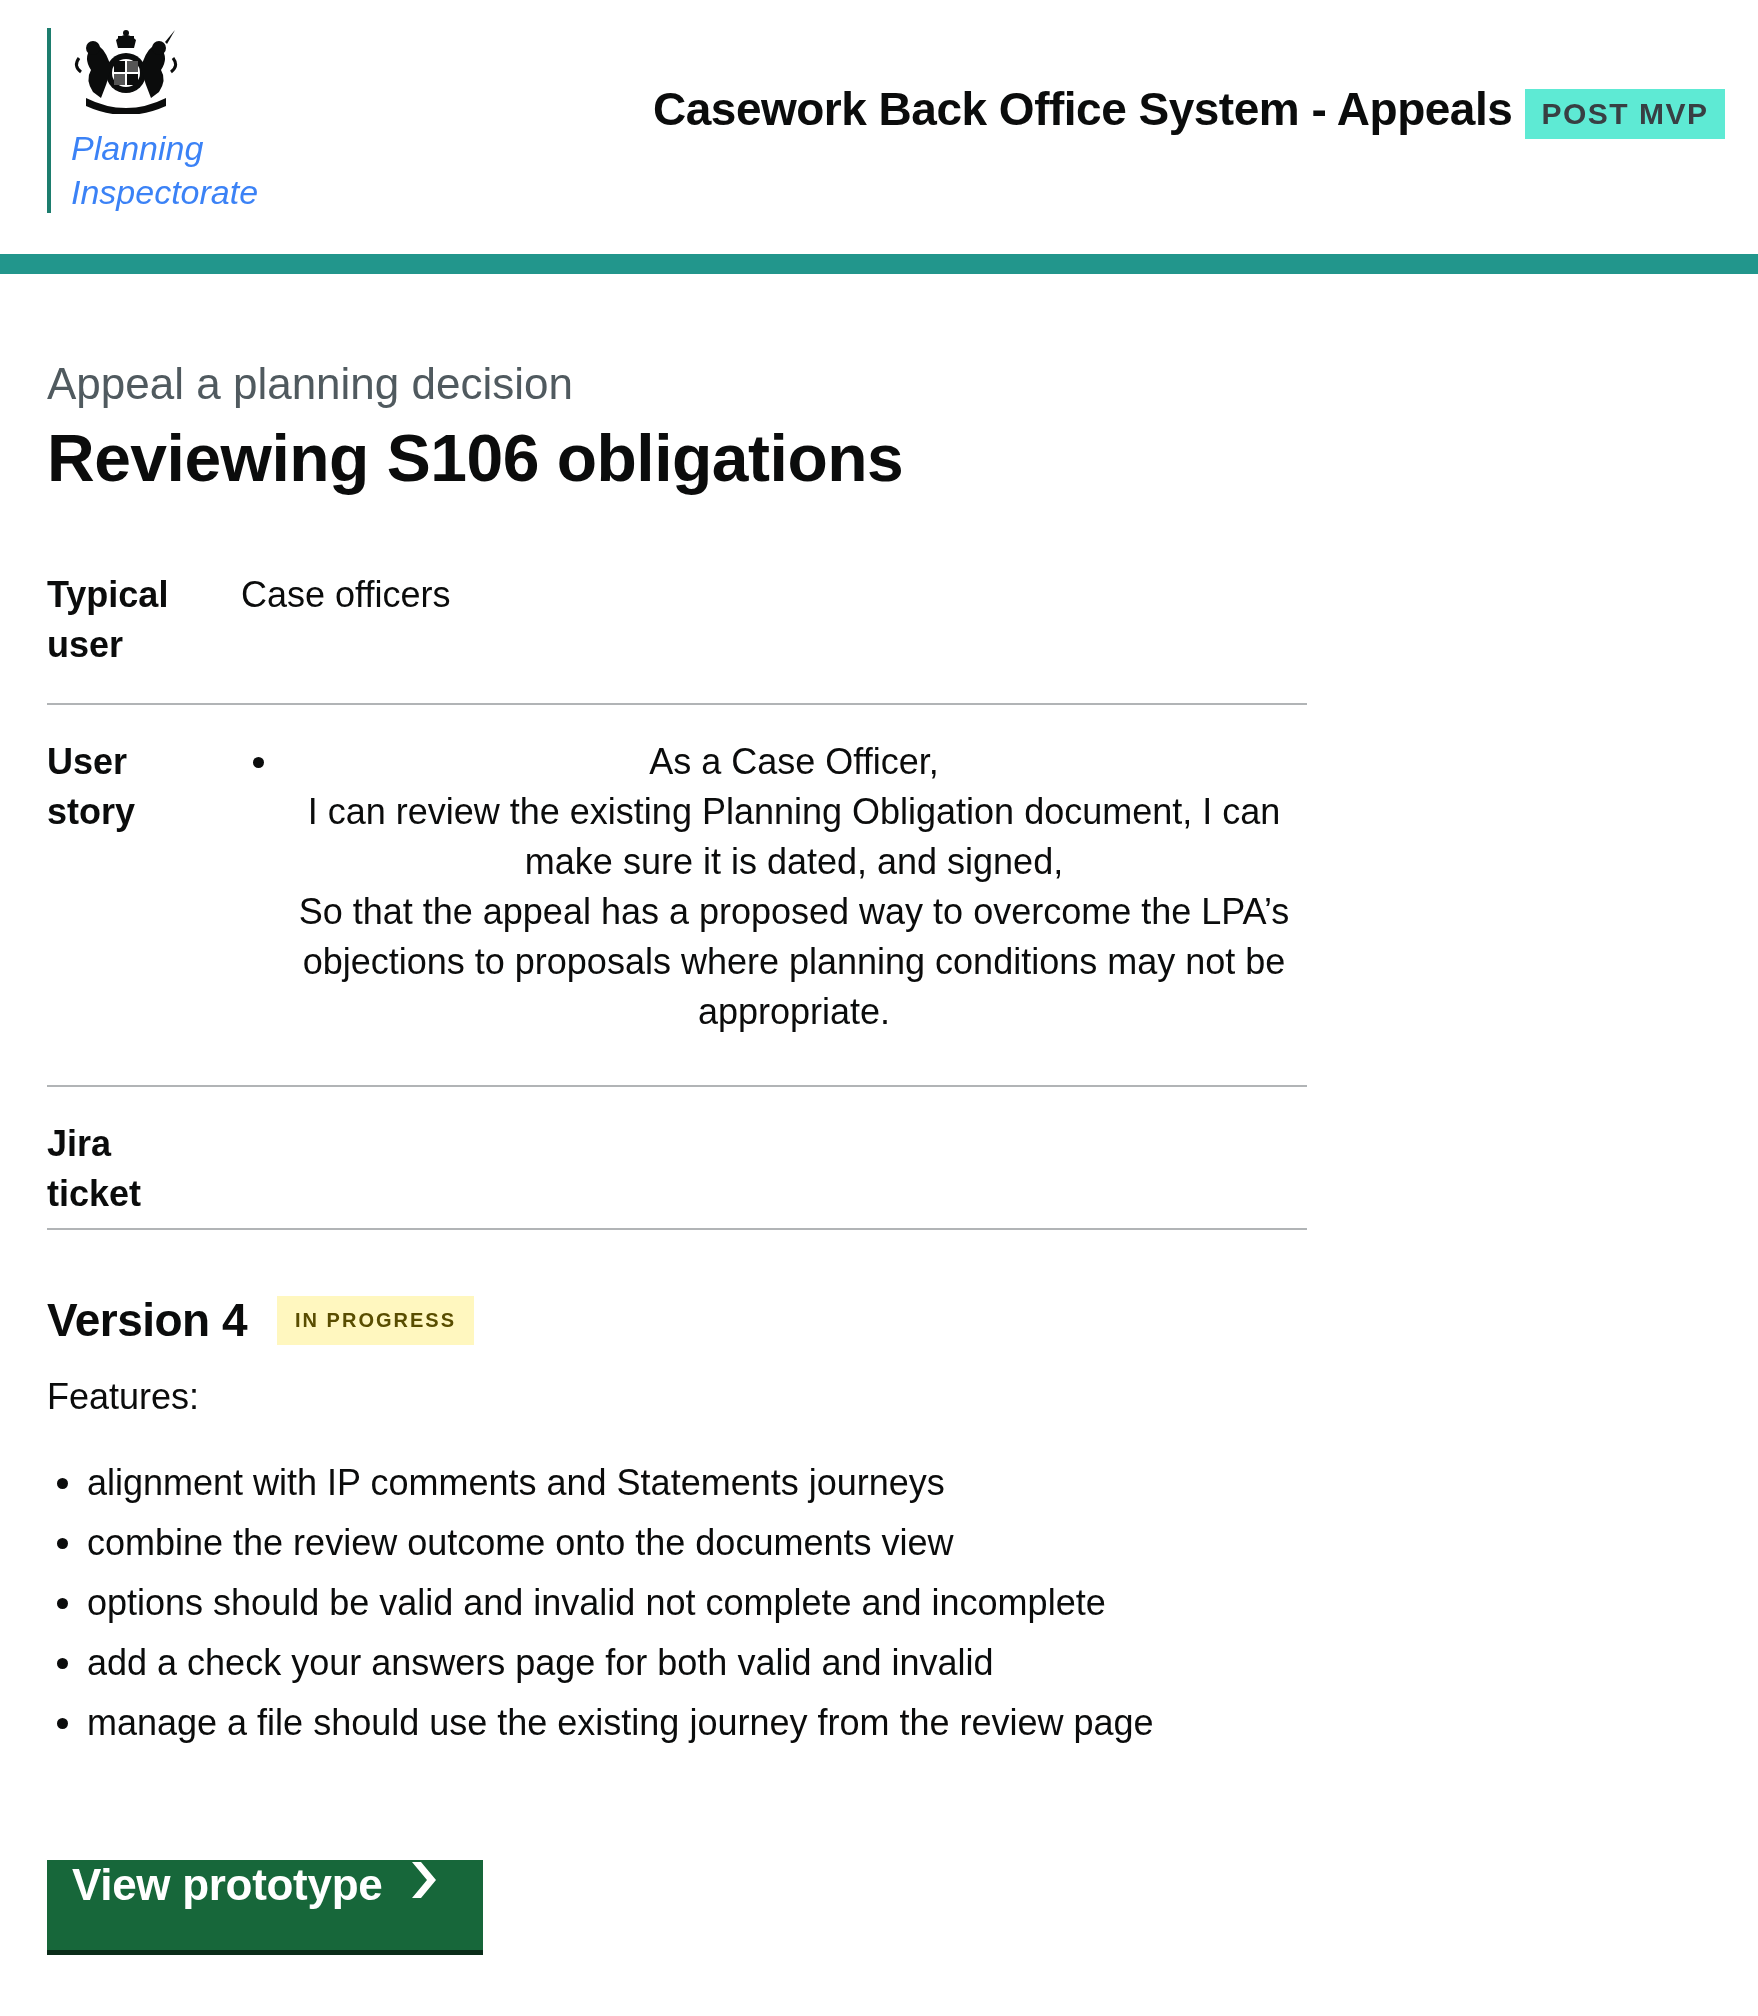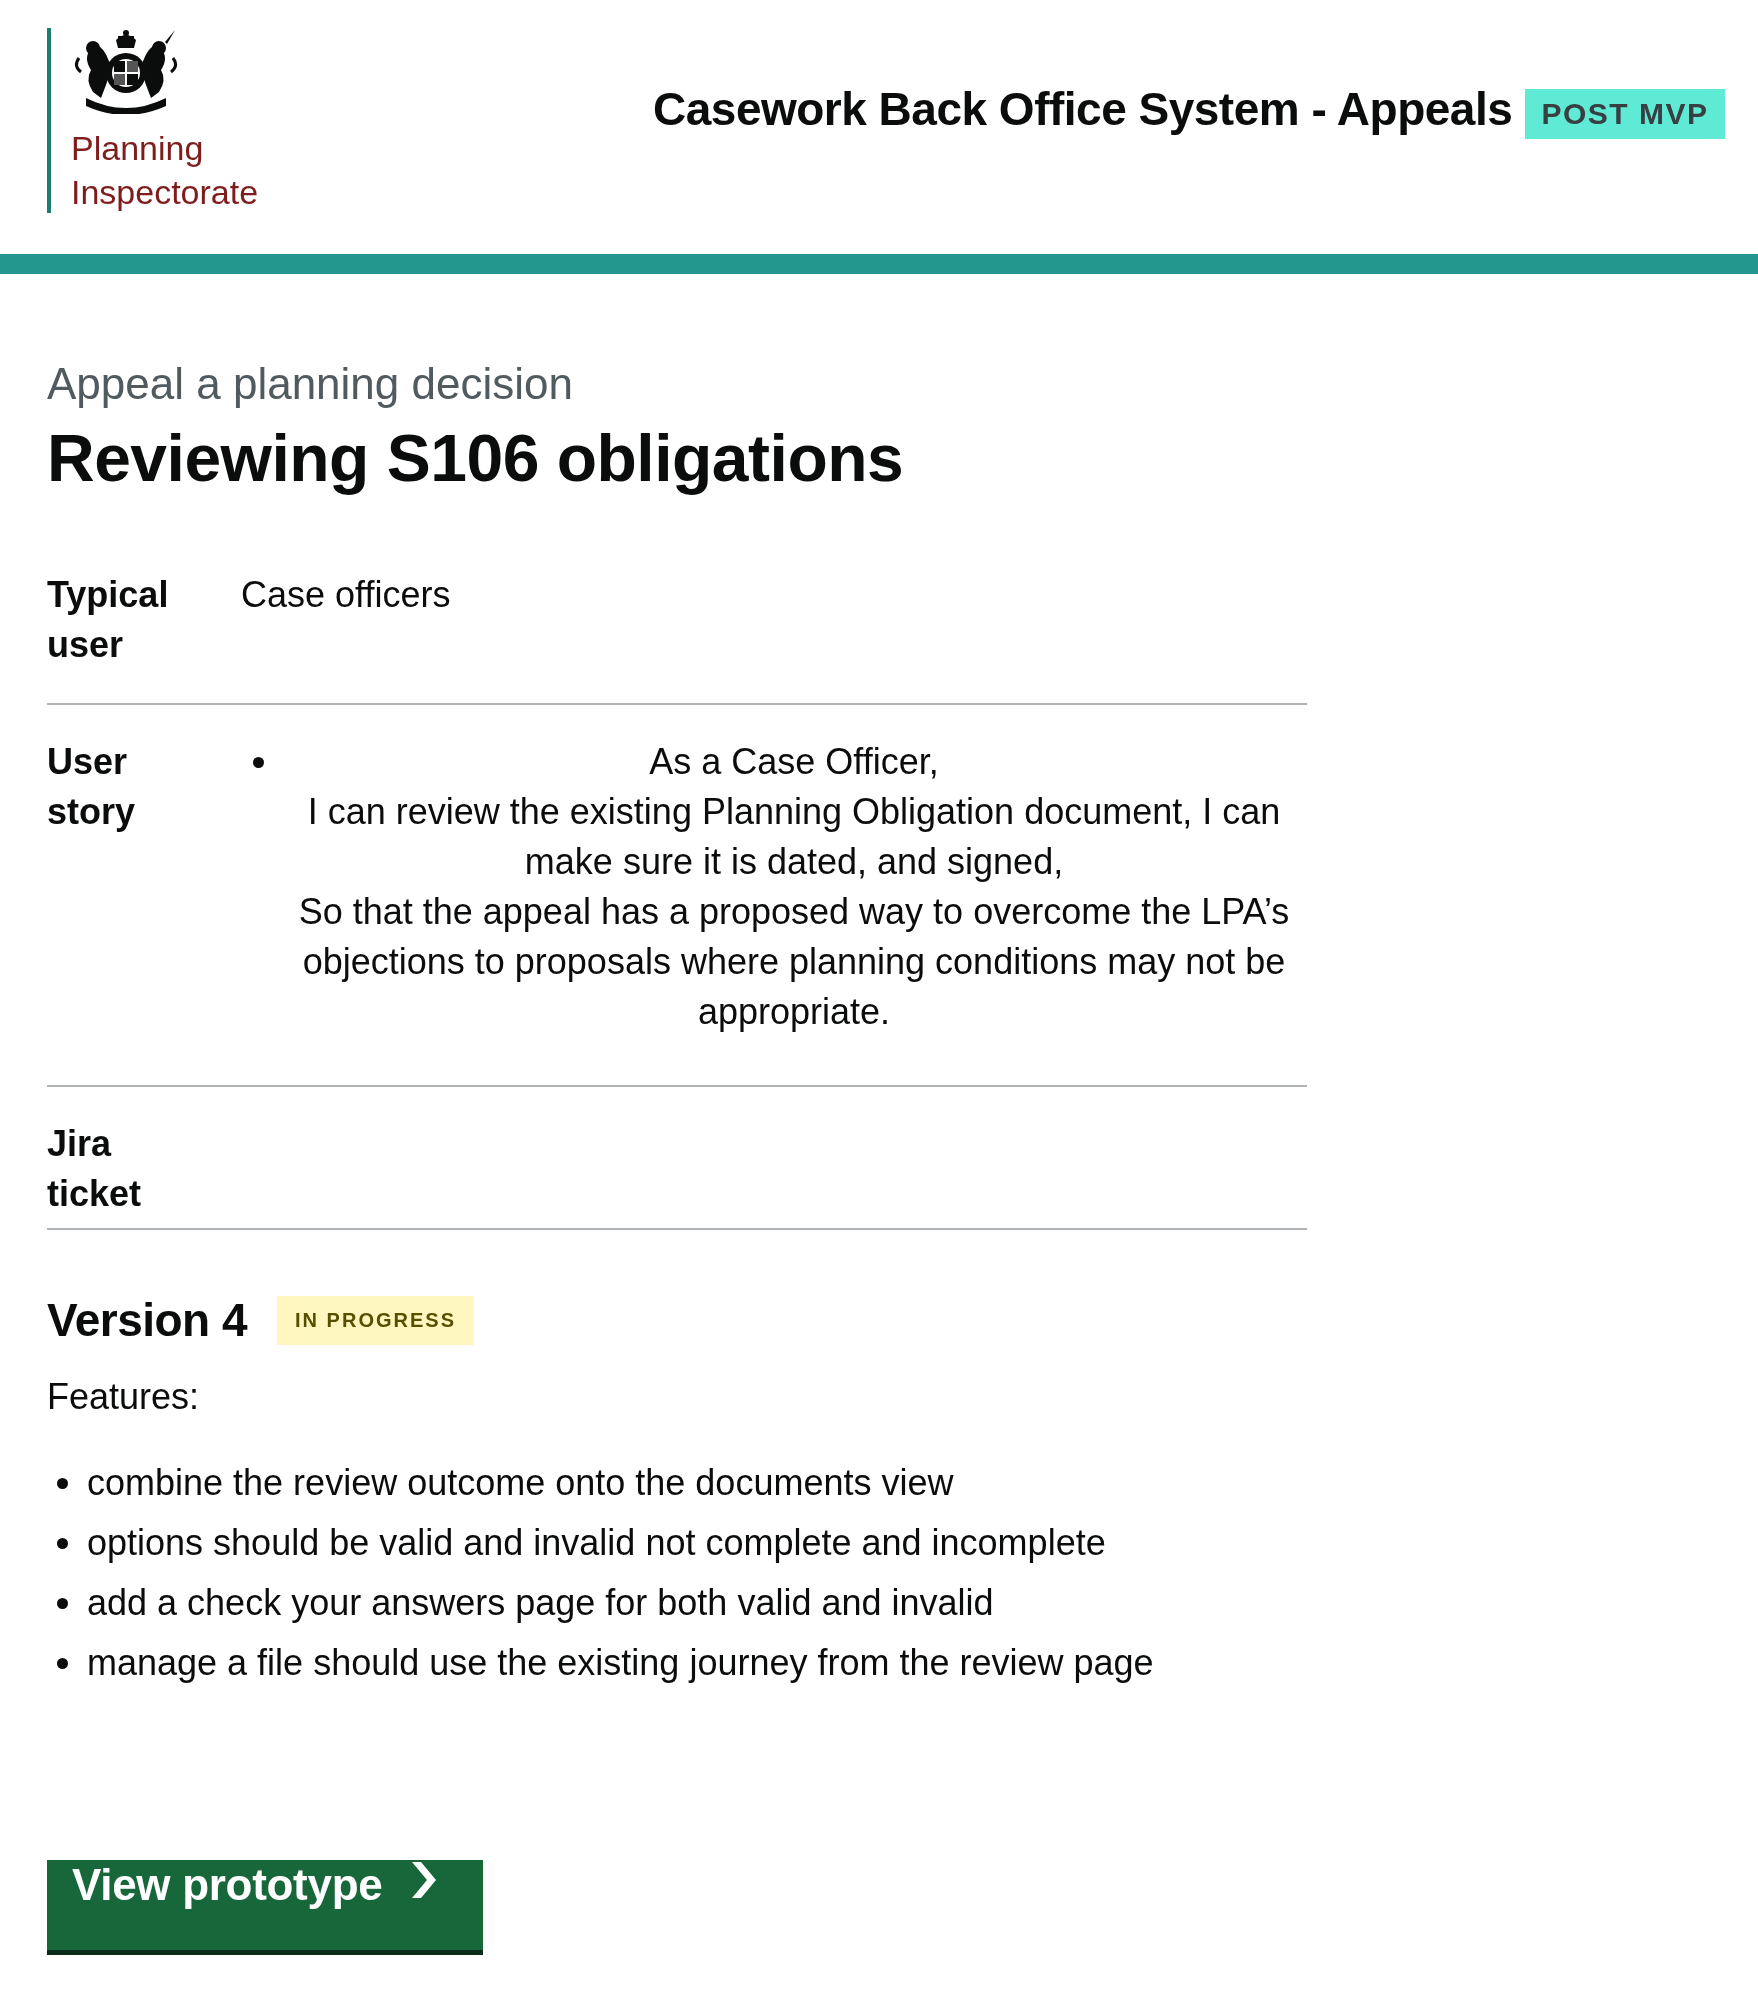--- a/index.html
+++ b/index.html
@@ -2,21 +2,21 @@
 <html><head>
 <meta charset="utf-8">
 <style>
   * { box-sizing: border-box; margin: 0; padding: 0; }
   html, body { width: 1758px; height: 2016px; background: #ffffff; overflow: hidden; }
   body { font-family: "Liberation Sans", sans-serif; color: #0b0c0c; position: relative; }
 
   .header { position: absolute; left: 0; top: 0; width: 1758px; height: 254px; background: #fff; }
   .logo { position: absolute; left: 47px; top: 28px; height: 185px; border-left: 4px solid #1d7d6e; padding-left: 20px; }
   .crest { width: 110px; height: 86px; display: block; }
-  .logo-text { font-size: 34px; line-height: 44px; color: #7f1d1d; margin-top: 12px; }
+  .logo-text { font-size: 34px; line-height: 44px; color: #3b82f6; margin-top: 12px; font-style: italic; }
   .service-name { position: absolute; left: 653px; top: 82px; font-size: 46px; font-weight: bold; letter-spacing: -0.5px; white-space: nowrap; }
   .phase-tag { position: absolute; left: 1525px; top: 89px; width: 200px; height: 50px; background: #5eead4; color: #383f43; font-weight: bold; font-size: 30px; letter-spacing: 1.5px; text-align: center; line-height: 50px; }
 
   .teal-bar { position: absolute; left: 0; top: 254px; width: 1758px; height: 20px; background: #22968c; }
 
   .main { position: absolute; left: 47px; top: 358px; width: 1260px; }
   .caption { font-size: 44px; color: #505a5f; line-height: 52px; }
   .title { font-size: 66px; font-weight: bold; line-height: 80px; margin-top: 8px; letter-spacing: -0.5px; }
 
   .summary { margin-top: 70px; width: 1260px; }
@@ -118,20 +118,21 @@
     </div>
   </dl>
 
   <div class="version">
     <h2 class="version-title">Version 4</h2>
     <strong class="status-tag">IN PROGRESS</strong>
   </div>
 
   <p class="features-label">Features:</p>
   <ul class="features">
+    <li>alignment with IP comments and Statements journeys</li>
     <li>combine the review outcome onto the documents view</li>
     <li>options should be valid and invalid not complete and incomplete</li>
     <li>add a check your answers page for both valid and invalid</li>
     <li>manage a file should use the existing journey from the review page</li>
   </ul>
 </main>
 
 <a class="btn">
   <span>View prototype</span>
   <svg class="chev" viewBox="0 0 30 40">

